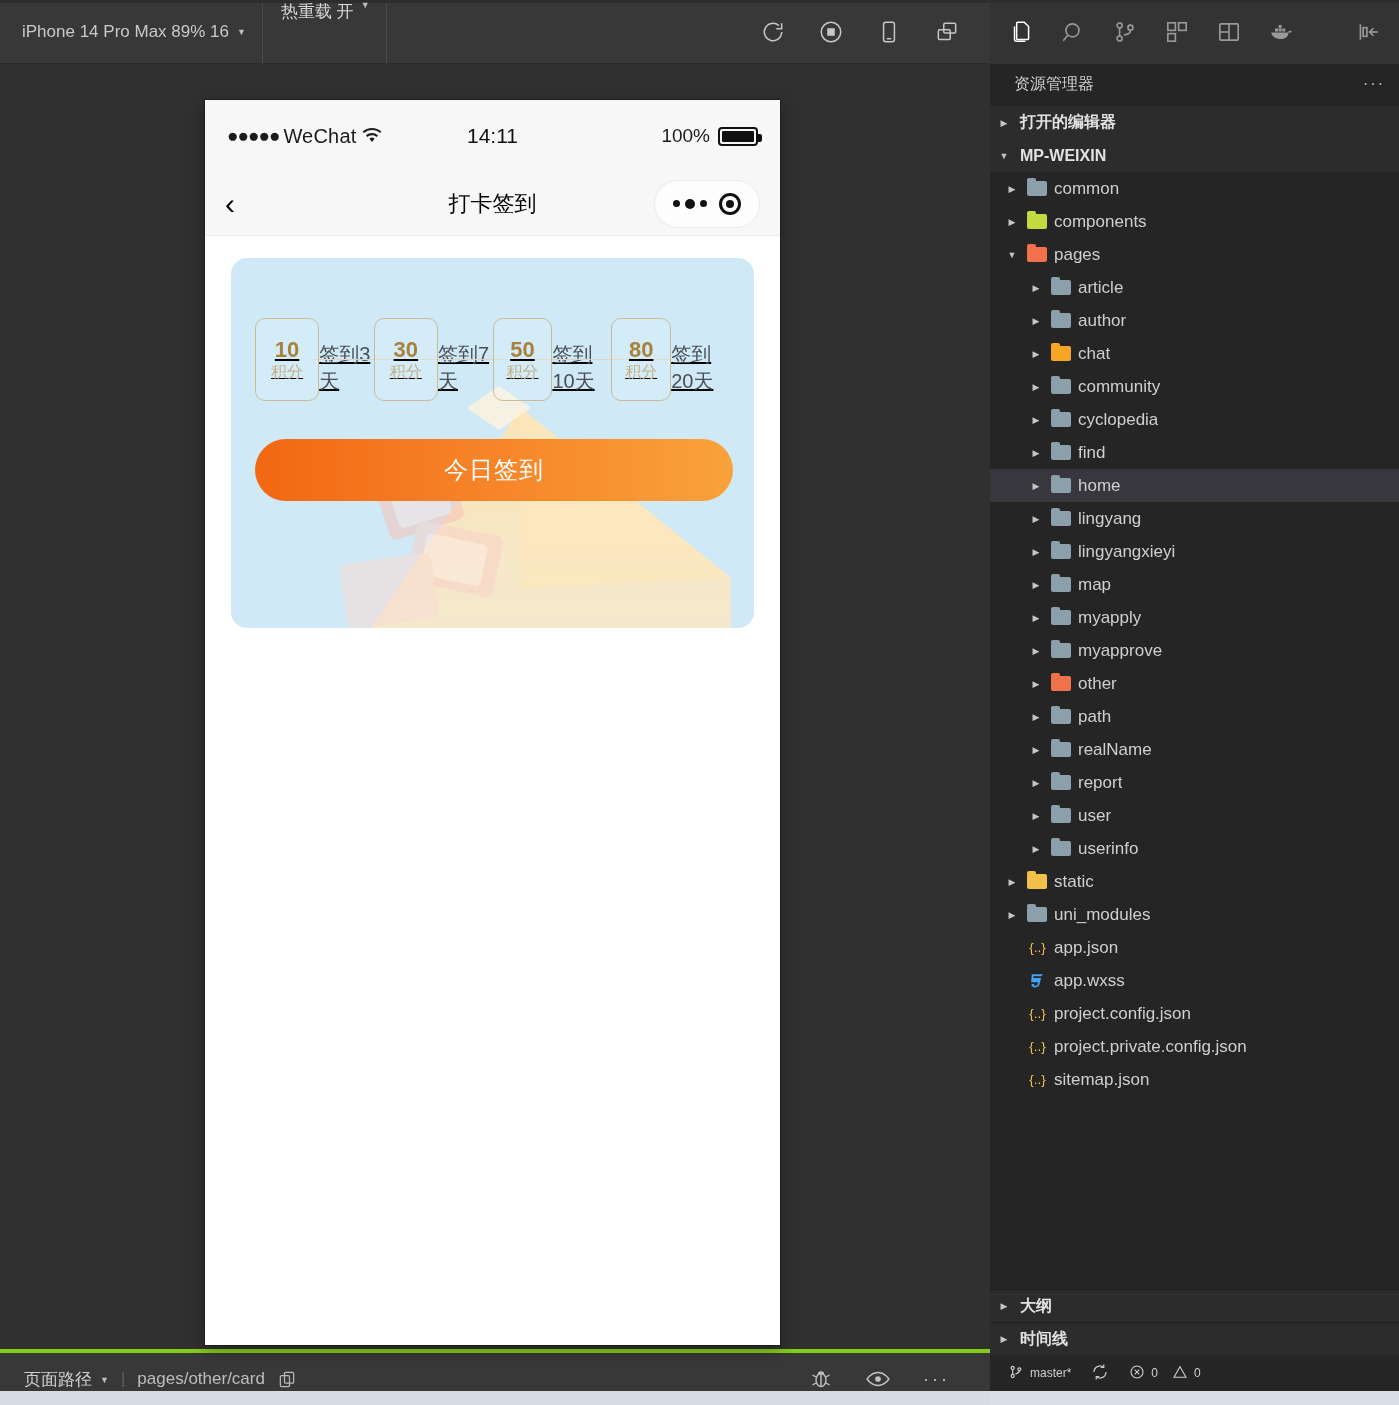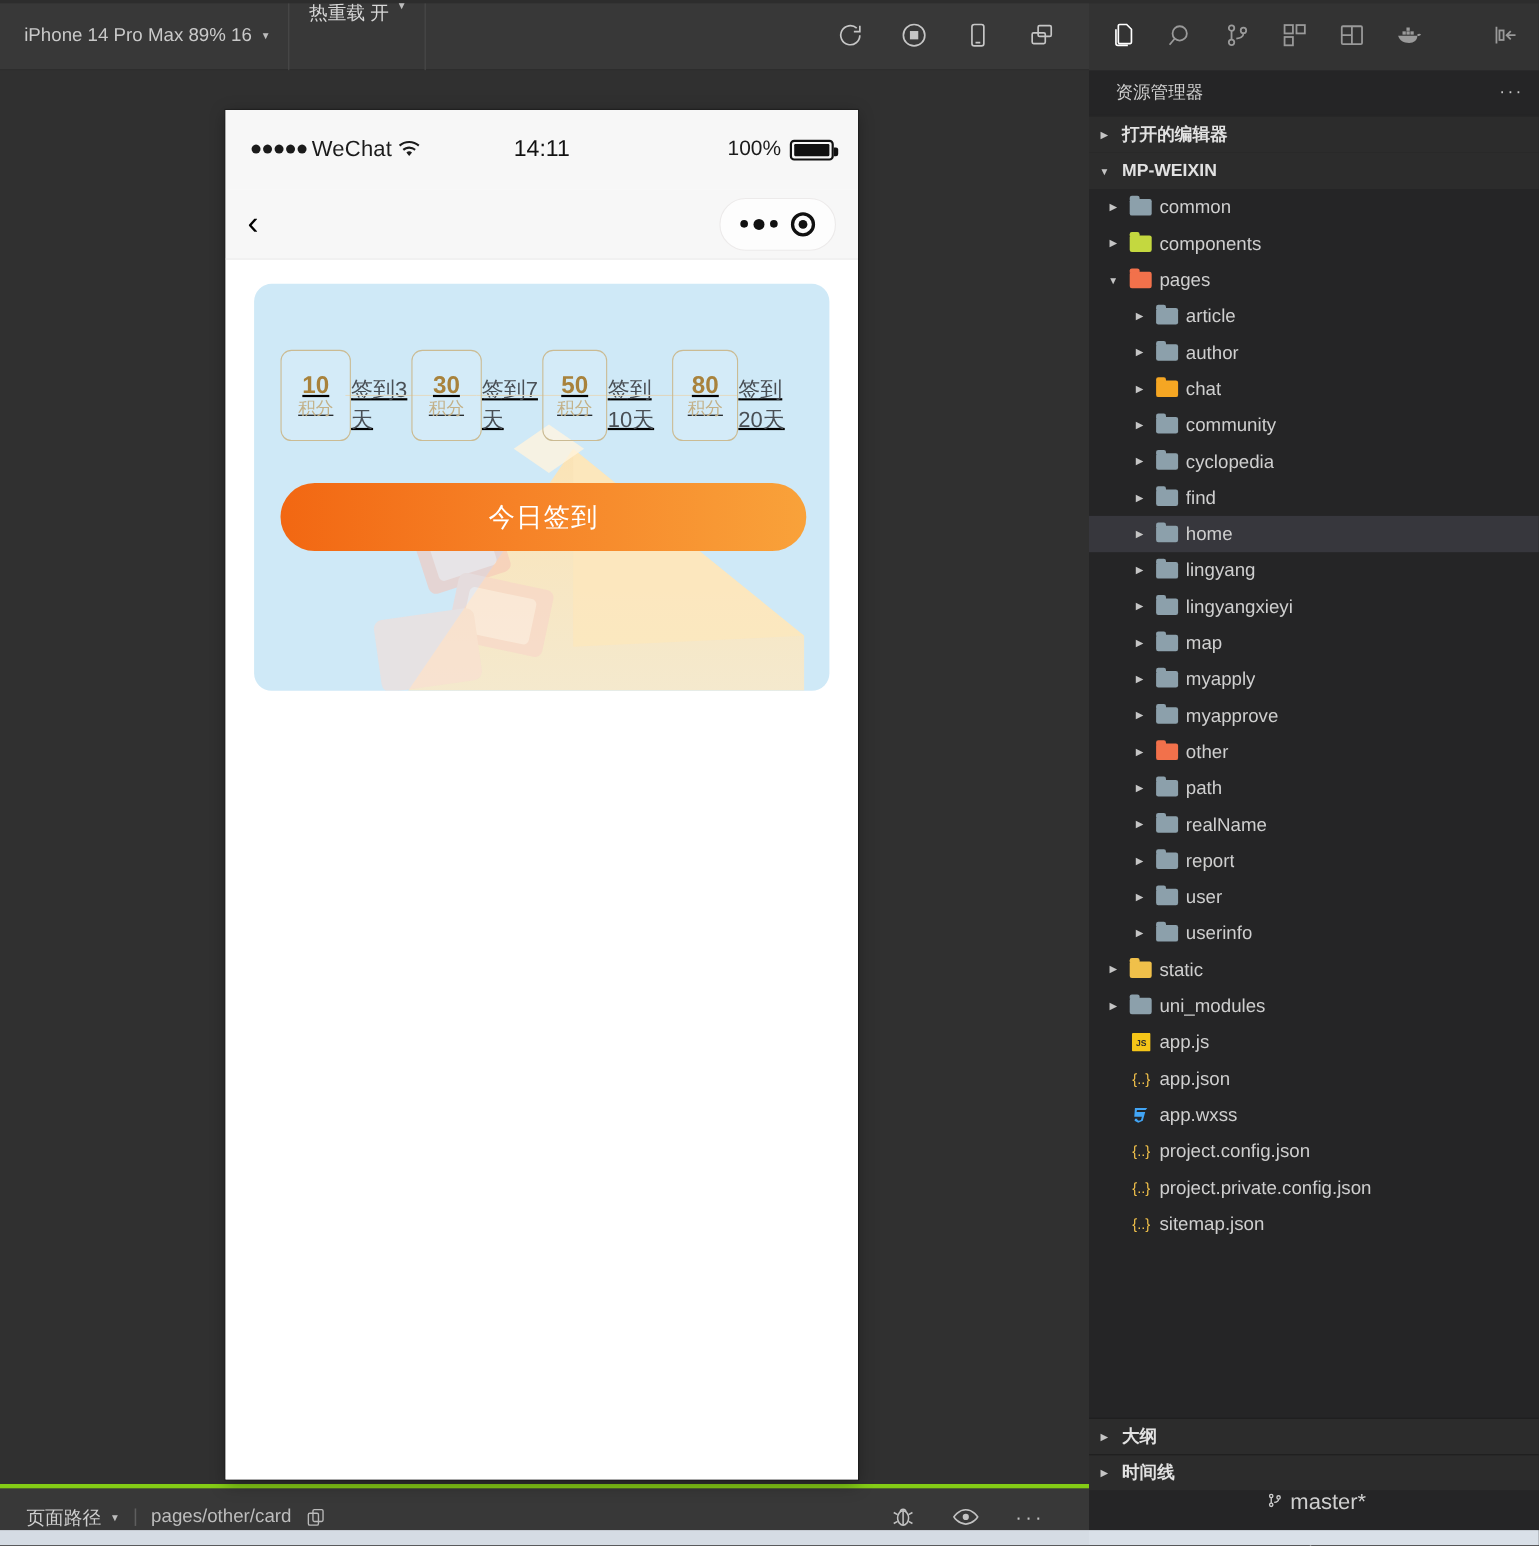--- a/index.html
+++ b/index.html
@@ -221,21 +221,21 @@
   }
 
   .vs-foot { background:#252526; }
   .foot-sect {
     height: 33px; display:flex; align-items:center; gap:8px;
     padding-left: 6px; color:#e2e2e2; font-size:16px; font-weight:bold;
     background:#2c2c2c; border-top:1px solid #1f1f1f;
   }
   .vs-status {
     height: 36px; display:flex; align-items:center; gap:20px;
-    padding: 0 14px 0 18px; color:#cfcfcf; font-size:20px; background:#252526;flex-direction:column;
+    padding: 0 14px 0 18px; color:#cfcfcf; font-size:12px; background:#252526;
   }
   .vs-status .it { display:flex; align-items:center; gap:6px; cursor:pointer;}
   .bottom-strip{ height:14px; background:#d9e0e8;}
   .strip-left{ position:absolute; left:0; bottom:0; width:990px; height:14px; background:#d5dce4;}
 </style>
 </head>
 <body>
 
 <div class="root">
 
@@ -298,20 +298,21 @@
           <div class="sb-right">
             <span>100%</span>
             <span class="battery">
                 <i></i>
               </span>
           </div>
         </div>
 
         <div class="navbar">
           <div class="nav-back">‹</div>
+          <div class="nav-title">打卡签到</div>
           <div class="capsule">
             <span class="cap-dots">
                 <span></span>
                 <span class="mid"></span>
                 <span></span>
               </span>
             <span class="cap-target">
                 <i></i>
               </span>
           </div>
@@ -649,30 +650,20 @@
               <span class="folder" style="background:#f0c04a"></span>
             </span>
             <span class="flabel">static</span>
           </div>
           <div class="row" style="padding-left: 14px;">
             <span class="tw">▶</span>
             <span class="ficon">
               <span class="folder" style="background:#8ca0ab"></span>
             </span>
             <span class="flabel">uni_modules</span>
-          </div>
-          <div class="row" style="padding-left: 14px;">
-            <span class="tw"></span>
-            <span class="ficon">
-              <svg width="17" height="17" viewBox="0 0 24 24">
-                <rect width="24" height="24" rx="2" fill="#f5c518"></rect>
-                <text x="12" y="16.5" font-size="11" font-weight="bold" text-anchor="middle" fill="#2b2b2b" font-family="Liberation Sans, sans-serif">JS</text>
-              </svg>
-            </span>
-            <span class="flabel">app.js</span>
           </div>
           <div class="row" style="padding-left: 14px;">
             <span class="tw"></span>
             <span class="ficon">
               <svg width="19" height="19" viewBox="0 0 24 24">
                 <text x="12" y="18" font-size="17" text-anchor="middle" fill="#f0c04a" font-family="Liberation Sans, sans-serif">{..}</text>
               </svg>
             </span>
             <span class="flabel">app.json</span>
           </div>

